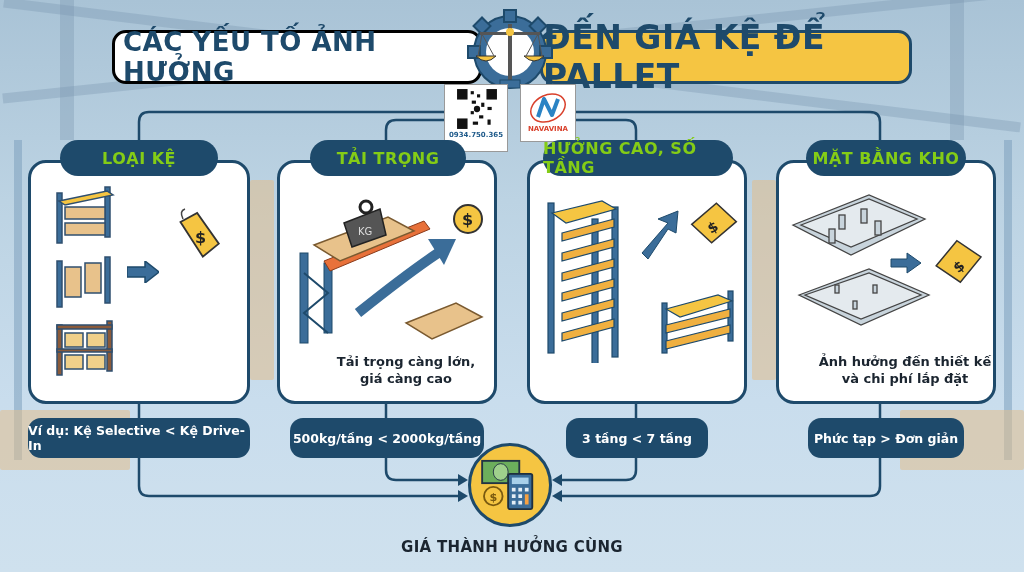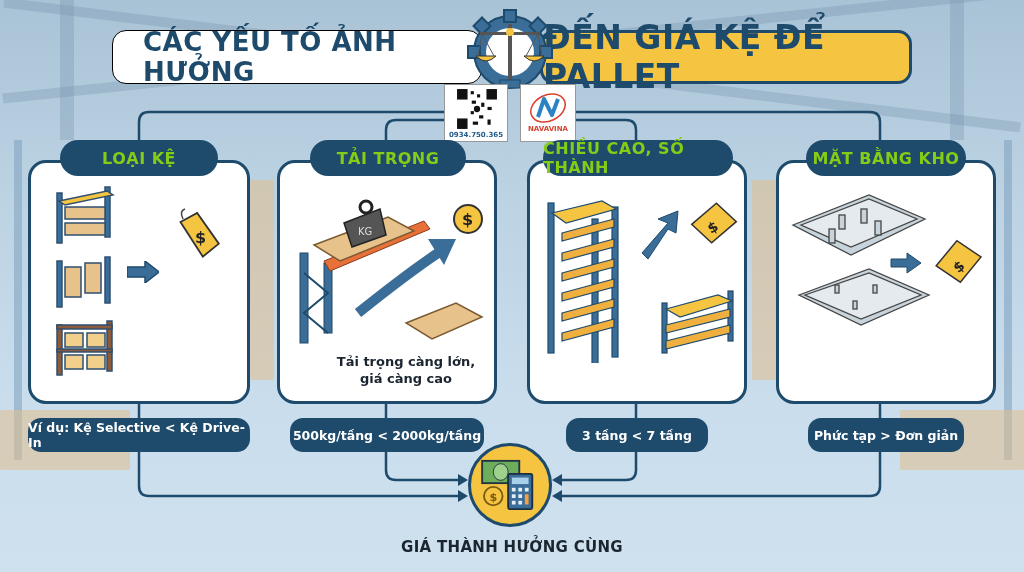--- a/index.html
+++ b/index.html
@@ -10,35 +10,35 @@
     background: linear-gradient(180deg, #a9c3d6 0%, #bcd3e3 35%, #c9dded 70%, #cfe1ee 100%);
   }
   
   .bg-beam { position: absolute; background: rgba(120,150,175,0.35); }
   .bg-rack { position: absolute; background: rgba(125,160,190,0.55); width: 8px; }
   .bg-box  { position: absolute; background: rgba(226,190,140,0.55); border-radius: 2px; }
 
   
   .title-left {
     position: absolute; left: 112px; top: 30px; width: 370px; height: 54px;
-    background: #fff; border: 1px solid #000000; border-radius: 14px;
-    display: flex; align-items: center; padding-left: 30px;
+    background: #fff; border: 3px solid #000000; border-radius: 14px;
+    display: flex; align-items: center; padding-left: 8px;
     font-weight: bold; font-size: 26px; color: #1e4a6b; letter-spacing: 0.5px;
   }
   .title-right {
     position: absolute; left: 540px; top: 30px; width: 372px; height: 54px;
     background: #f5c542; border: 3px solid #1e4a6b; border-radius: 14px;
     display: flex; align-items: center; justify-content: center;
     font-weight: bold; font-size: 33px; color: #1e4a6b; letter-spacing: 0.5px;
   }
   .gear {
     position: absolute; left: 460px; top: 4px; width: 100px; height: 92px;
   }
   .qr-box {
-    position: absolute; left: 444px; top: 84px; width: 64px; height: 58px;
+    position: absolute; left: 444px; top: 84px; width: 64px; height: 68px;
     background: #fff; border: 1px solid #999; padding: 3px;
   }
   .qr-caption { font-size: 7px; color: #1e5a8a; font-weight: bold; text-align: center; margin-top: 1px; }
   .logo-box {
     position: absolute; left: 520px; top: 84px; width: 56px; height: 58px;
     background: #fff; border: 1px solid #999;
     display: flex; flex-direction: column; align-items: center; justify-content: center;
   }
   .logo-caption { font-size: 7px; color: #d9412c; font-weight: bold; margin-top: 2px; }
 
@@ -60,21 +60,21 @@
     position: absolute; left: 0; right: 0; bottom: 14px; text-align: center;
     font-size: 13px; font-weight: bold; color: #1b2530; line-height: 17px;
     white-space: pre-line;
     margin-left: 38px;
   }
   .side-text {
     position: absolute; text-align: center; font-size: 13px; font-weight: bold; color: #1b2530;
     line-height: 17px; white-space: pre-line;
   }
   .pill {
-    position: absolute; top: 418px; height: 34px;
+    position: absolute; top: 418px; height: 40px;
     background: #1e4a6b; color: #fff; border-radius: 13px;
     display: flex; align-items: center; justify-content: center;
     font-size: 12.5px; font-weight: bold;
   }
   .final-circle {
     position: absolute; left: 468px; top: 443px; width: 84px; height: 84px;
     border-radius: 50%; background: #f5c542; border: 3px solid #1e4a6b;
   }
   .final-label {
     position: absolute; left: 380px; top: 538px; width: 264px; text-align: center;
@@ -264,21 +264,21 @@
       <polygon points="124,158 188,142 188,150 124,166" fill="#f0b040"></polygon>
     </g>
     <polygon points="100,70 126,40 116,36 136,28 134,50 126,46 106,76" fill="#3b6d99" stroke="#1e4a6b"></polygon>
     <g transform="rotate(-30 172 40)">
       <polygon points="152,30 184,24 192,50 160,56" fill="#f5c542" stroke="#333" stroke-width="1.5"></polygon>
       <text x="164" y="48" font-size="14" font-weight="bold" fill="#222" font-family="DejaVu Sans, sans-serif">$</text>
     </g>
   </svg>
 </div>
 <div class="card-header" style="left:543px;width:190px;">
-  <span>CHIỀU CAO, SỐ THÀNH</span>
+  <span>HƯỞNG CAO, SỐ TẦNG</span>
 </div>
 <div class="pill" style="left:566px;width:142px;">
   <span>3 tầng &lt; 7 tầng</span>
 </div>
 
 <div class="card" style="left:776px;width:220px;">
   <svg style="position:absolute;left:10px;top:22px;" width="200" height="170" viewBox="0 0 200 170">
     <g stroke="#444" stroke-width="1.3" fill="#c8d4dc">
       <polygon points="4,40 80,10 136,34 62,70"></polygon>
       <polygon points="12,40 80,14 128,34 62,62" fill="#e4eaee"></polygon>
@@ -291,20 +291,22 @@
       <rect x="46" y="100" width="4" height="8"></rect>
         <rect x="84" y="100" width="4" height="8"></rect>
         <rect x="64" y="116" width="4" height="8"></rect>
     </g>
     <polygon points="102,74 118,74 118,68 132,78 118,88 118,82 102,82" fill="#3b6d99" stroke="#1e4a6b"></polygon>
     <g transform="rotate(-40 170 80)">
       <polygon points="152,66 184,60 192,88 160,94" fill="#f5c542" stroke="#333" stroke-width="1.5"></polygon>
       <text x="164" y="86" font-size="14" font-weight="bold" fill="#222" font-family="DejaVu Sans, sans-serif">$</text>
     </g>
   </svg>
+  <div class="card-text">Ảnh hưởng đến thiết kế
+và chi phí lắp đặt</div>
 </div>
 <div class="card-header" style="left:806px;width:160px;">
   <span>MẶT BẰNG KHO</span>
 </div>
 <div class="pill" style="left:808px;width:156px;">
   <span>Phức tạp &gt; Đơn giản</span>
 </div>
 
 <div class="final-circle">
   <svg viewBox="0 0 84 84" width="78" height="78">

